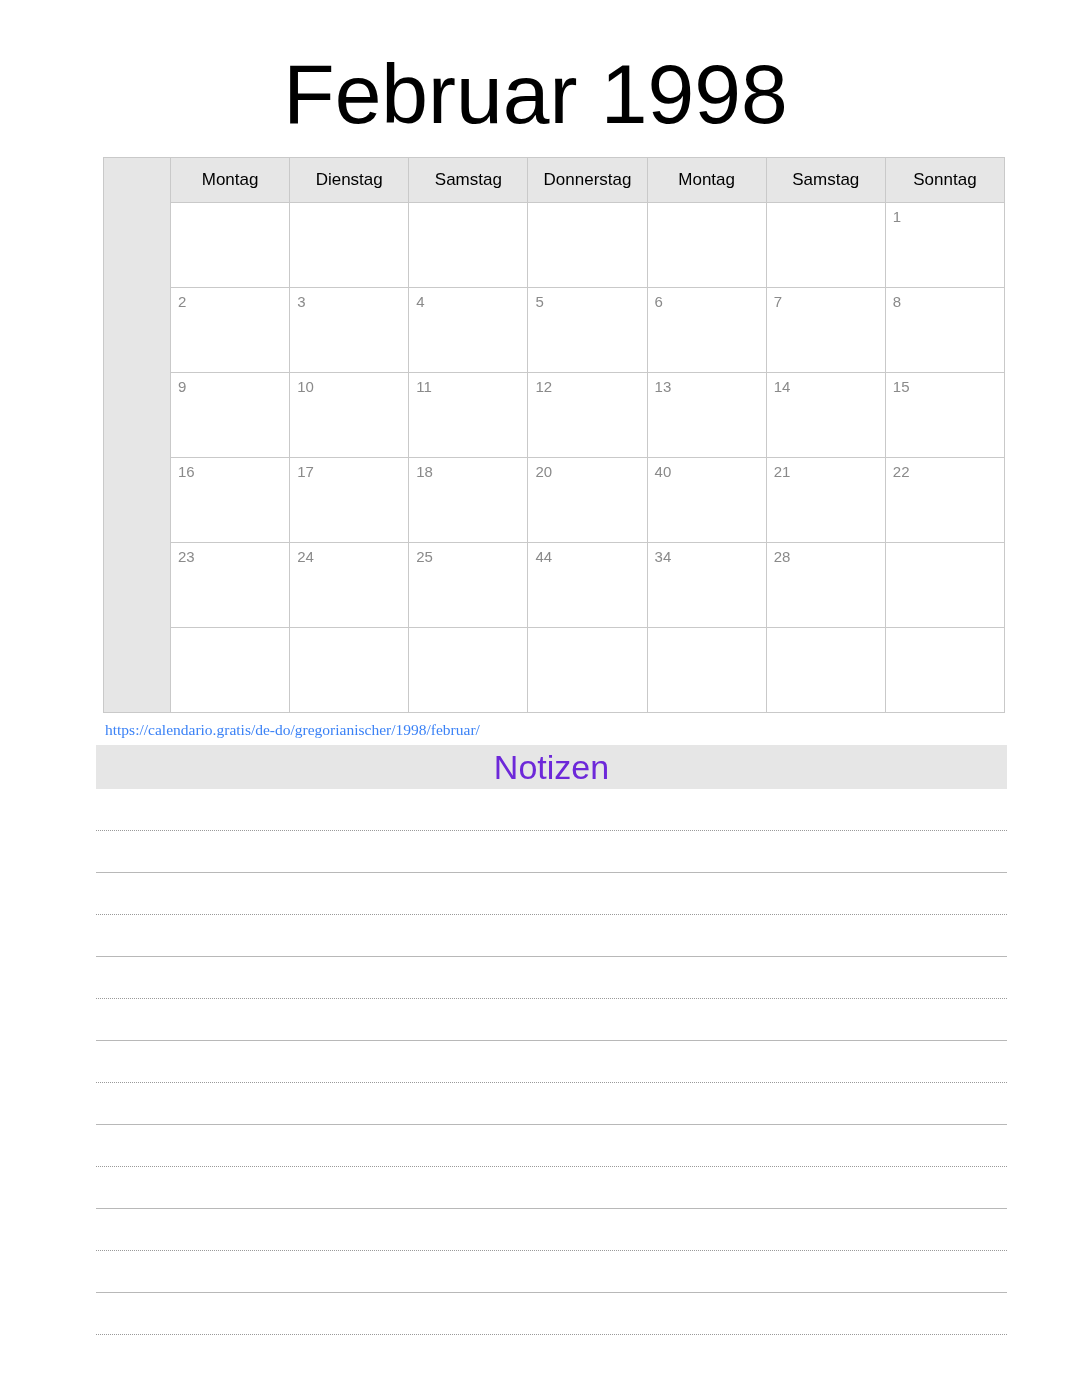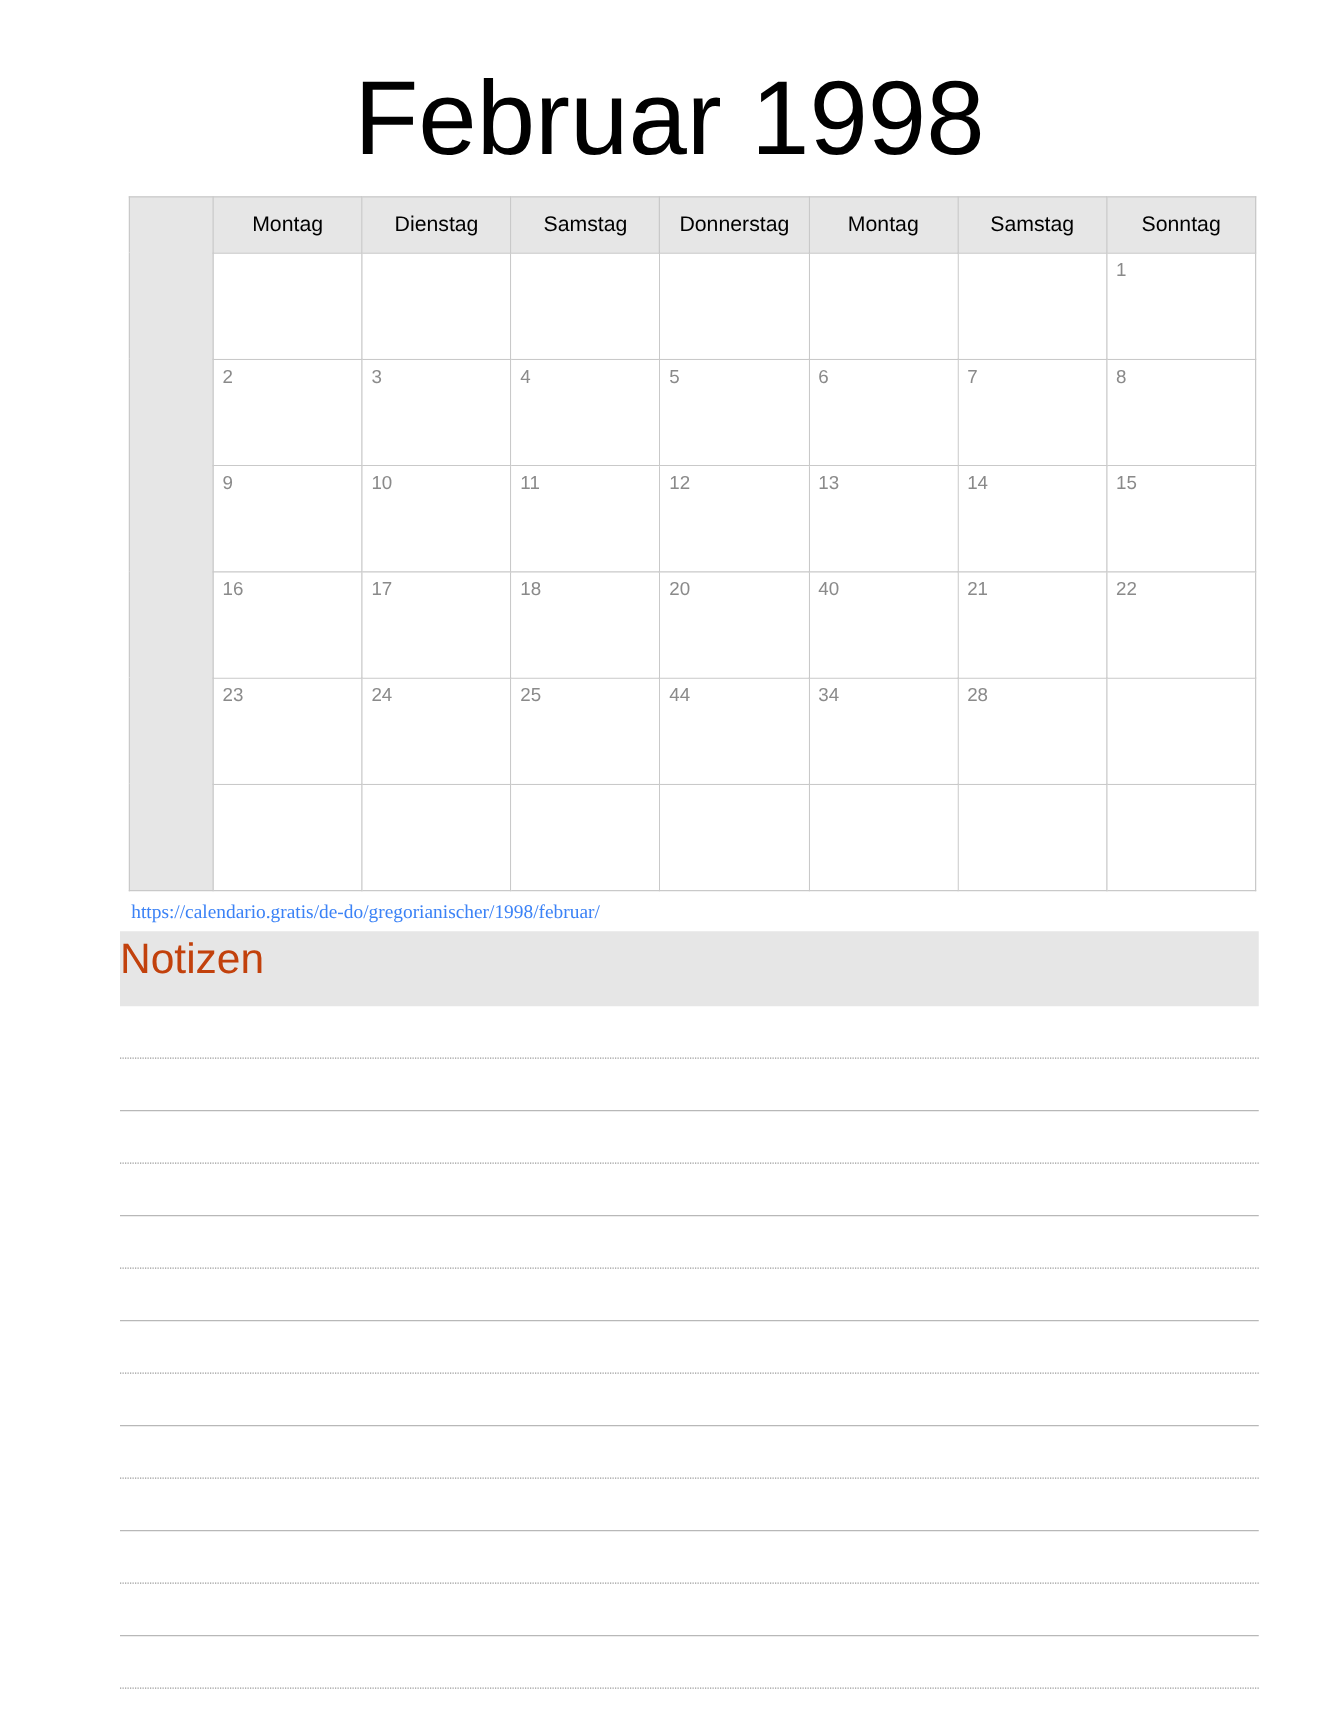--- a/index.html
+++ b/index.html
@@ -87,24 +87,25 @@
     color: #3b82f6;
   }
 
   
   .notes-wrap {
     margin: 6px 80px 0 80px;
     width: 911px;
   }
   .notes-header {
     background: #e6e6e6;
+    text-align: center;
     font-size: 34px;
     line-height: 44px;
-    height: 60px;
-    color: #c2410c;
+    height: 44px;
+    color: #6d28d9;
     font-family: "Liberation Sans", sans-serif;
   }
   .notes-lines {
     margin-top: 0px;
   }
   .note-line {
     height: 41px;
     border-bottom: 1px solid #b8b8b8;
   }
   .note-line.dotted {

